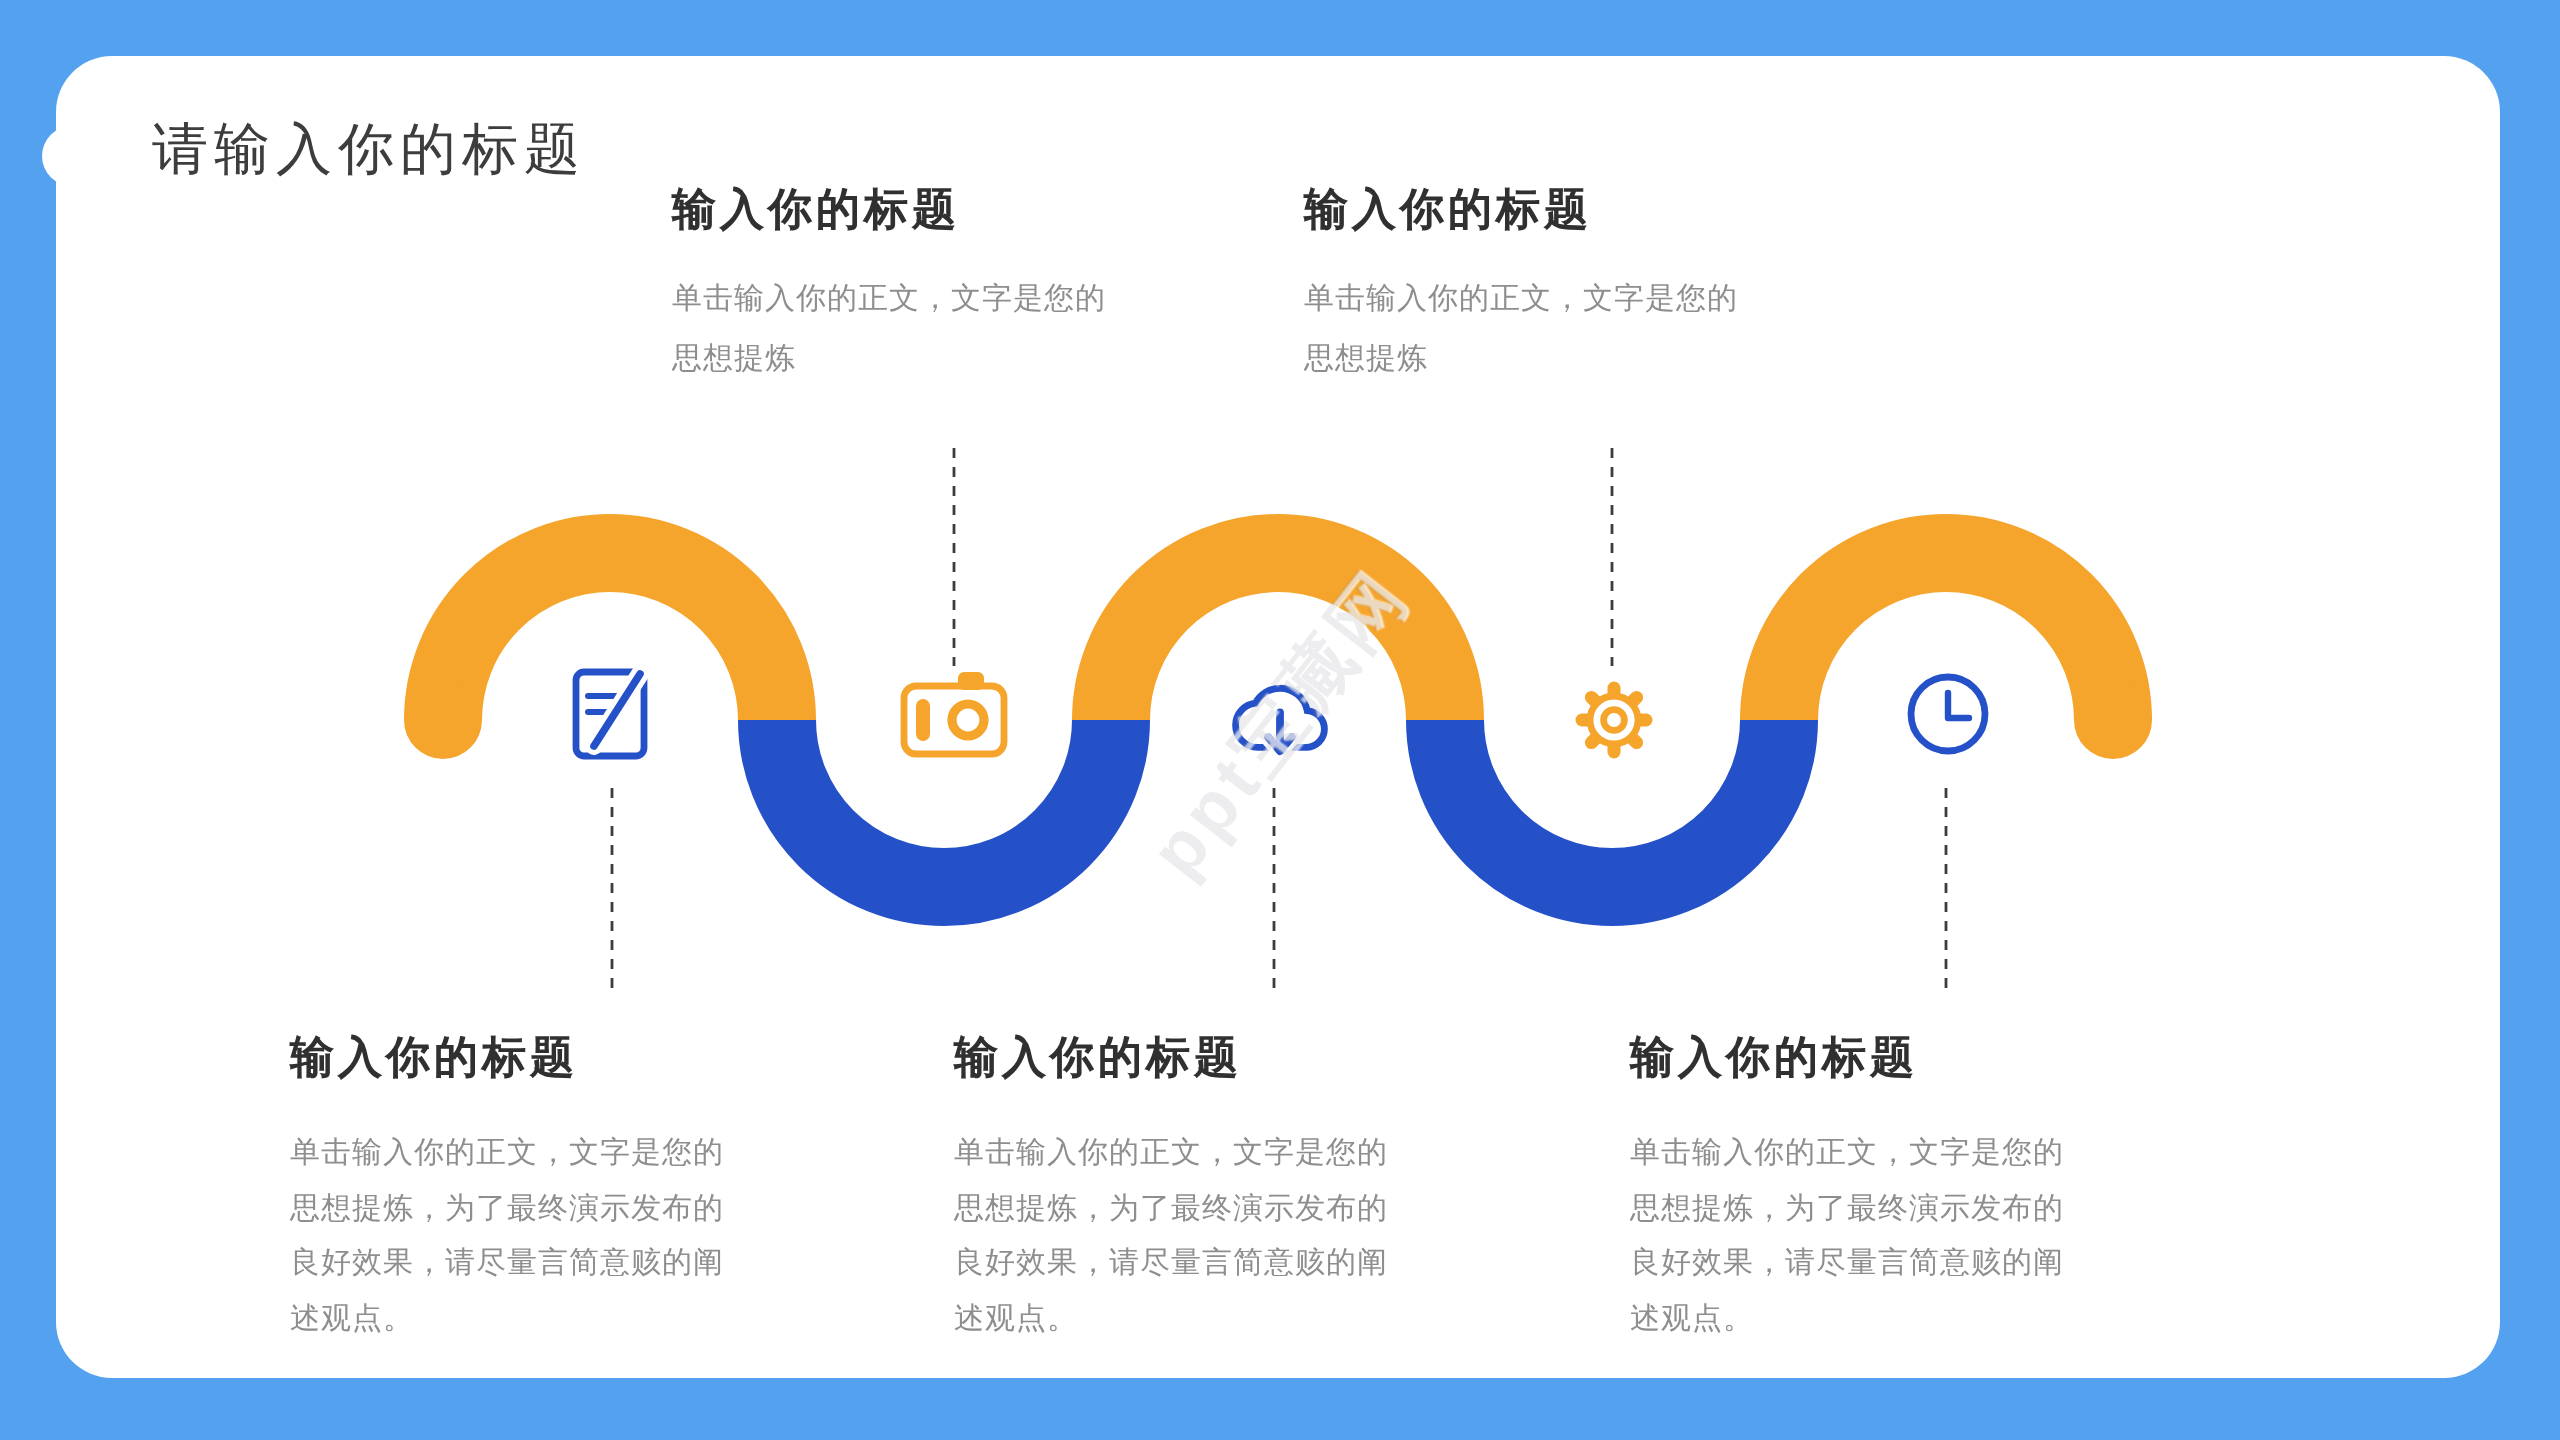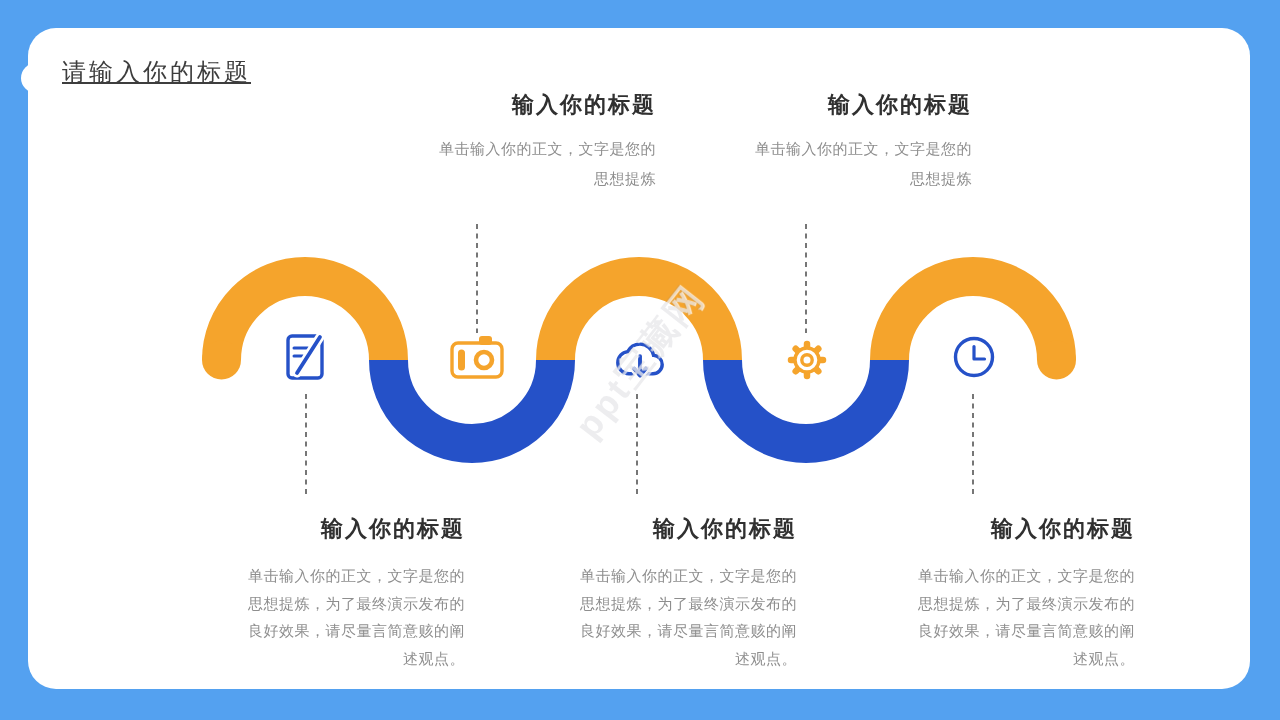--- a/index.html
+++ b/index.html
@@ -10,33 +10,33 @@
   }
   .card{
     position:absolute;left:28px;top:28px;width:1222px;height:661px;
     background:var(--card,#FFFFFF);border-radius:28px;z-index:0;
   }
   .edge-bump{
     position:absolute;left:21px;top:63px;width:30px;height:30px;border-radius:50%;
     background:var(--card,#FFFFFF);z-index:1;
   }
   .main-title{
-    position:absolute;left:62px;top:56px;z-index:3;
-    font-size:24px;font-weight:400;letter-spacing:3px;color:var(--title_color,#3D3D3D);text-decoration:underline;
+    position:absolute;left:76px;top:56px;z-index:3;
+    font-size:28px;font-weight:400;letter-spacing:3px;color:var(--title_color,#3D3D3D);
   }
   .wave-svg{position:absolute;left:0;top:0;z-index:2;}
   .watermark{
     position:absolute;left:640px;top:362px;z-index:2;
     transform:translate(-50%,-50%) rotate(-52deg);
     font-size:36px;font-weight:bold;letter-spacing:3px;
     color:rgba(110,110,120,0.12);
     text-shadow:1px 1px 1px rgba(255,255,255,0.75);
     white-space:nowrap;pointer-events:none;
   }
-  .tb{position:absolute;width:320px;text-align:right;z-index:3;}
+  .tb{position:absolute;width:320px;text-align:left;z-index:3;}
   .tb-title{
     font-size:22px;font-weight:bold;letter-spacing:2px;line-height:30px;
     color:var(--heading_color,#303030);
   }
   .tb-body{font-size:15px;letter-spacing:0.5px;color:var(--body_color,#8E8E8E);font-family:Liberation Mono, monospace;}
   .tb.top .tb-body{margin-top:16px;}
   .tb.top .line{line-height:30px;}
   .tb.bottom .tb-body{margin-top:20px;}
   .tb.bottom .line{line-height:27.5px;}
 </style>

